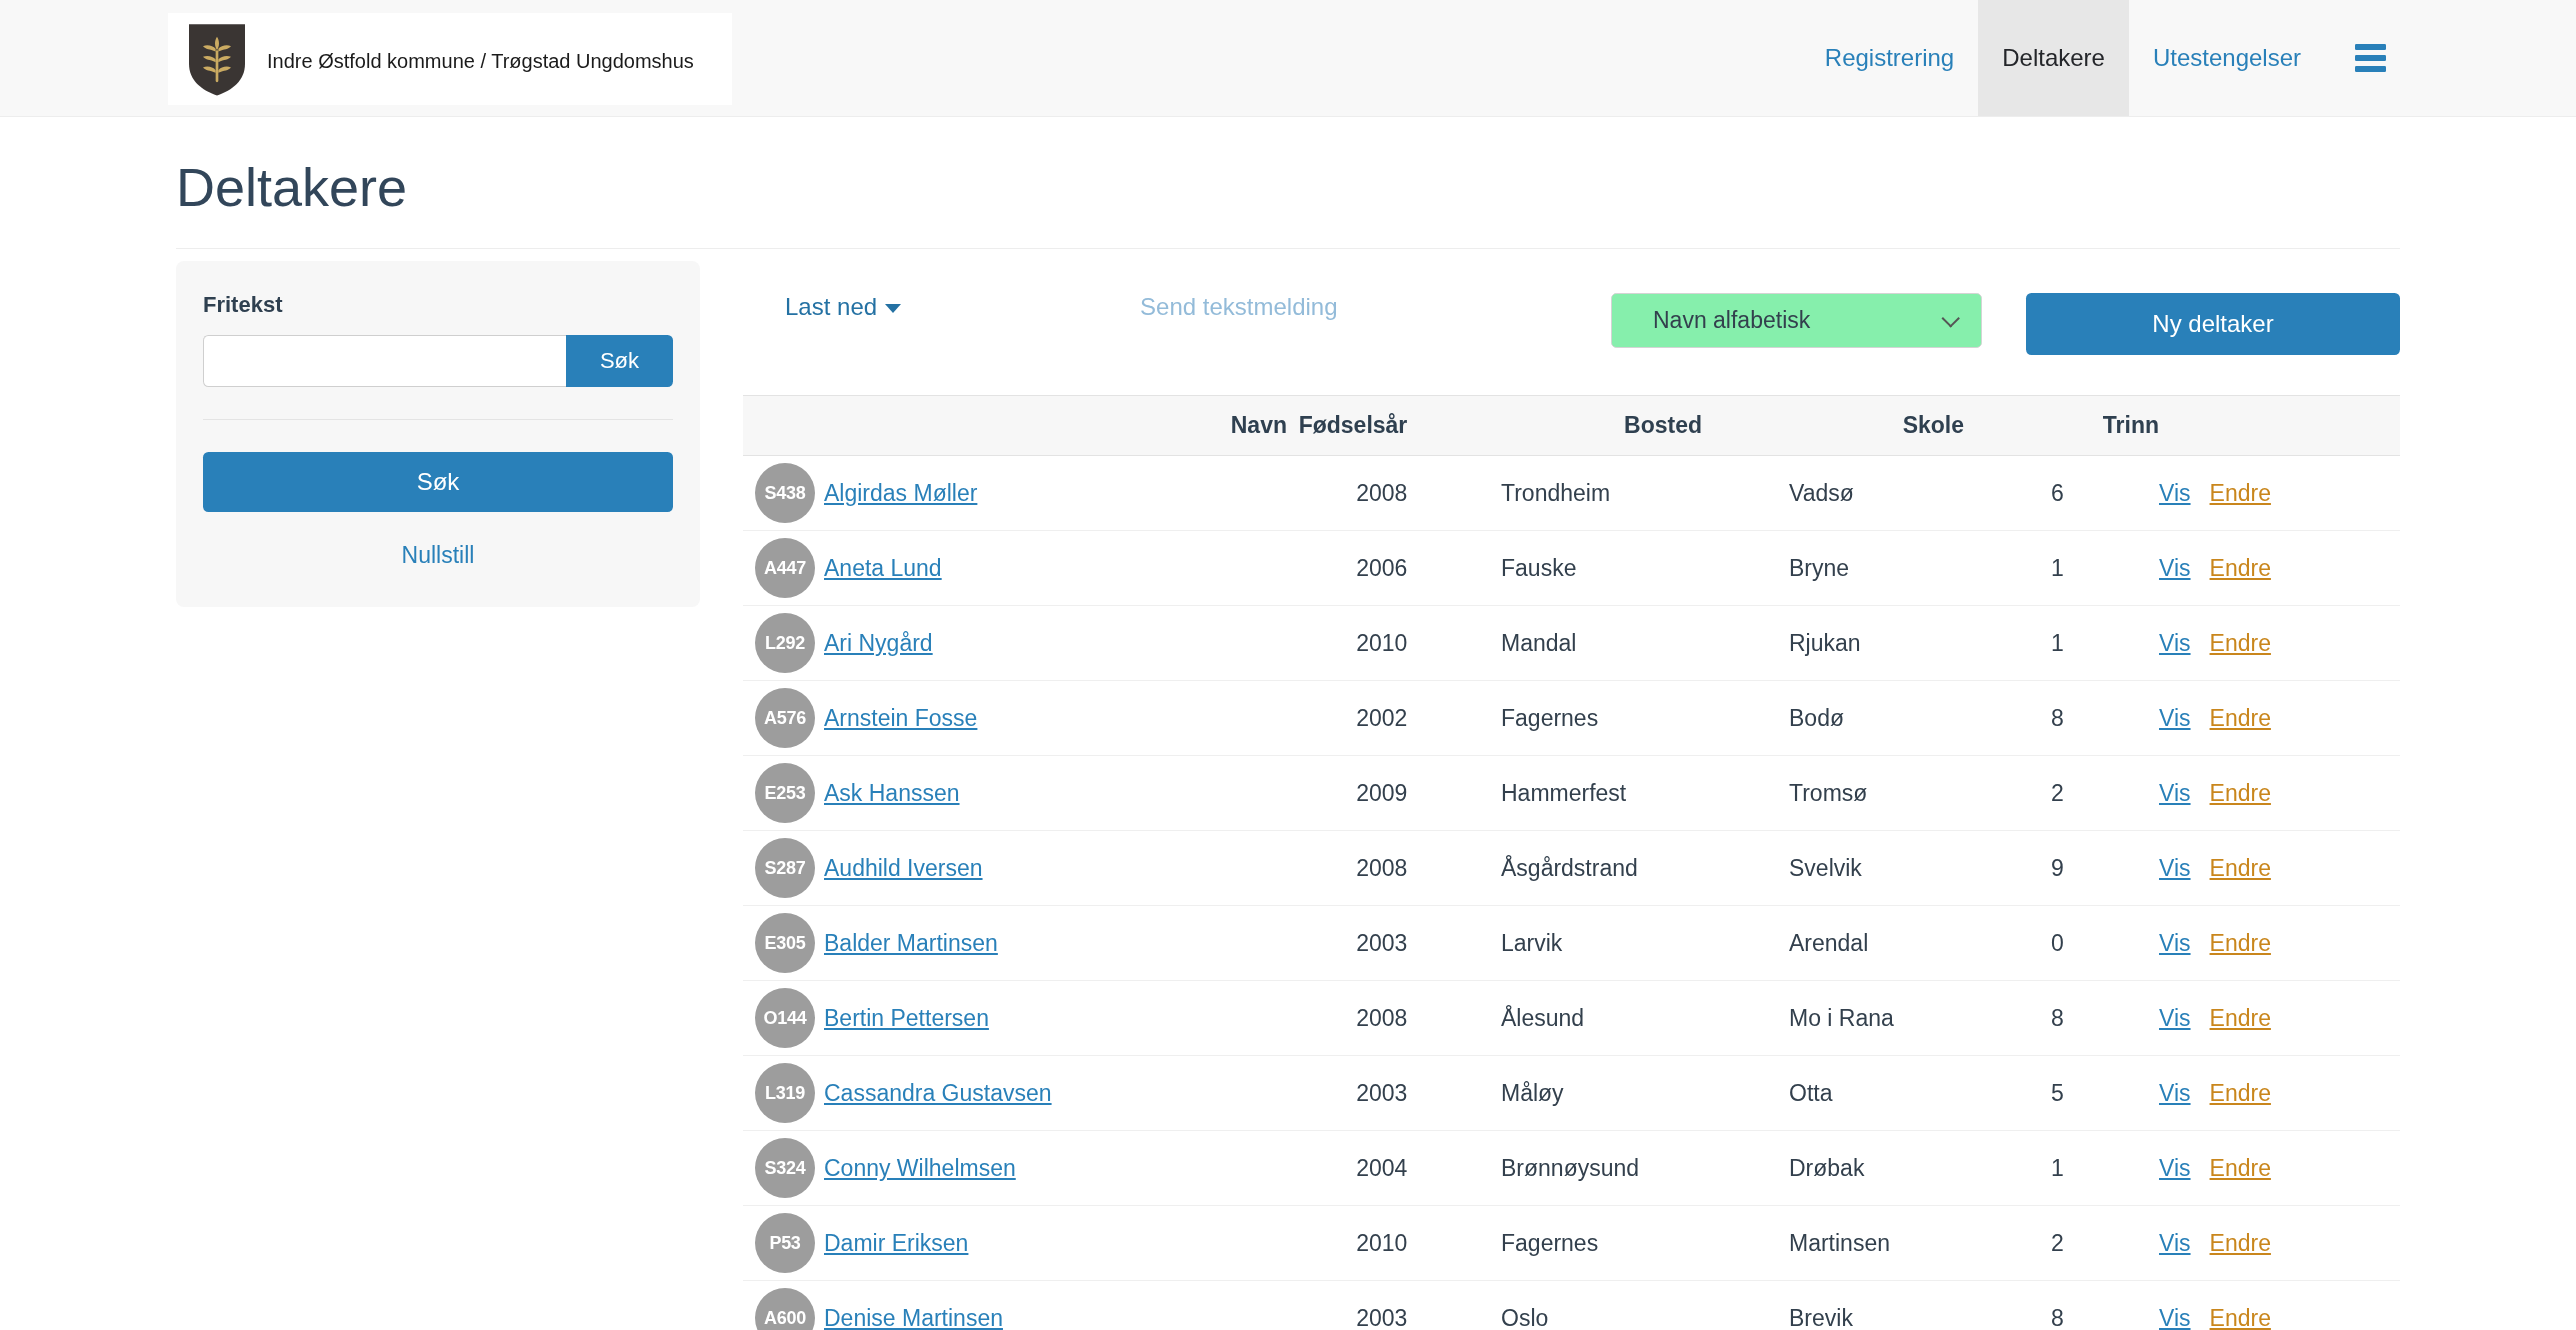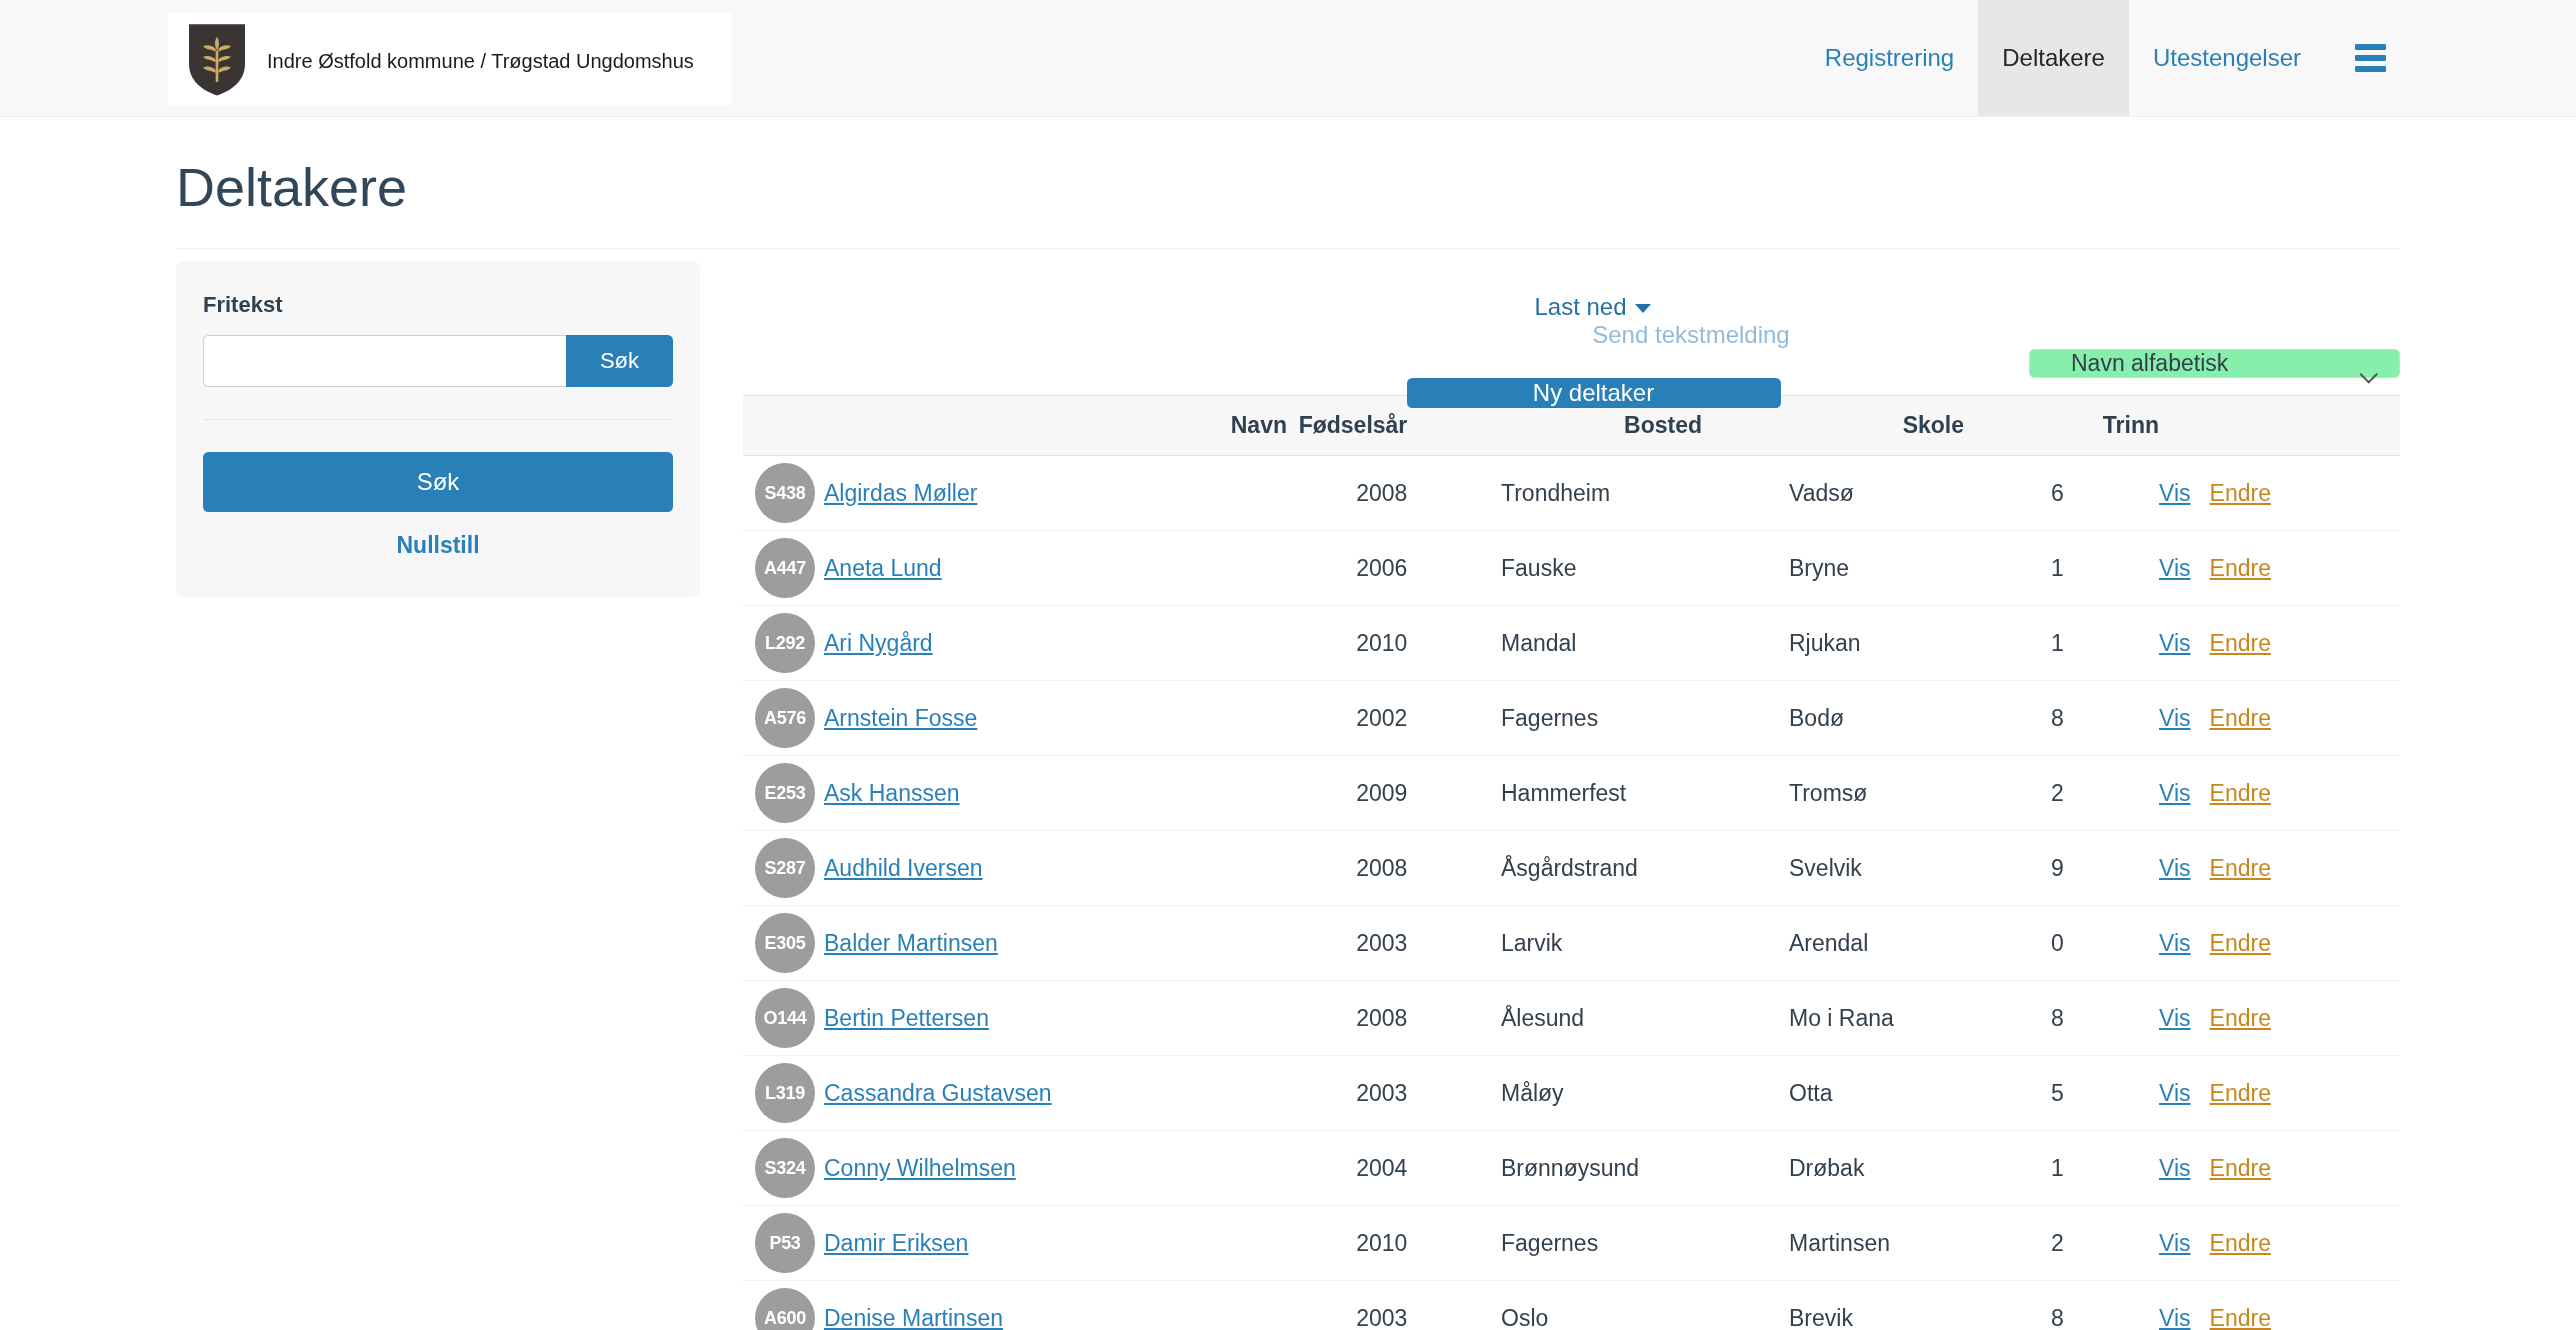--- a/index.html
+++ b/index.html
@@ -68,26 +68,26 @@
   }
   .btn{border:none;cursor:pointer;font-family:"Liberation Sans", sans-serif;}
   .btn-append{
     width:107px;height:52px;background:var(--blue);color:#fff;font-size:22px;
     border-radius:0 5.4px 5.4px 0;
   }
   .card-rule{border:none;border-top:1.3px solid #e4e4e4;margin:32px 0;}
   .btn-search{
     width:100%;height:60px;background:var(--blue);color:#fff;font-size:24px;border-radius:5.4px;
   }
-  .reset-row{text-align:center;margin-top:20px;font-weight:bold;}
+  .reset-row{text-align:center;margin-top:30px;}
   .reset-link{color:var(--blue);font-size:23px;cursor:pointer;}
 
   
   .main{flex:1;min-width:0;}
-  .toolbar{display:flex;align-items:center;height:62px;margin-top:34px;flex-direction:column;}
+  .toolbar{display:flex;height:62px;margin-top:34px;}
   .download-link{color:var(--blue-dark);font-size:24px;margin-left:42px;cursor:pointer;}
   .caret{display:inline-block;margin-left:8px;vertical-align:middle;
     width:0;height:0;border-left:8px solid transparent;border-right:8px solid transparent;
     border-top:9.4px solid var(--blue-dark);}
   .sms-link{color:var(--blue-disabled);font-size:24px;margin-left:239px;cursor:pointer;}
   .sort-select{
     margin-left:auto;width:371px;height:55px;background:#86efac;border:1.3px solid #d4d4d4;
     border-radius:5.4px;display:flex;align-items:center;padding:0 41px;font-size:23px;color:#33404d;
     position:relative;cursor:pointer;
   }

